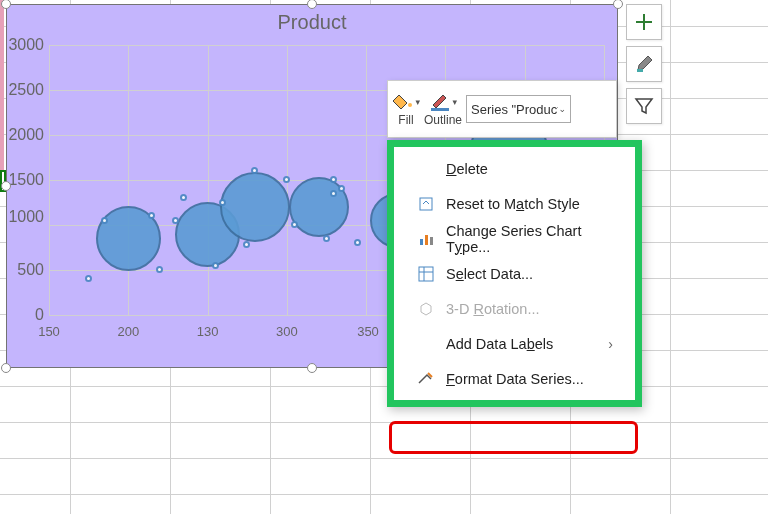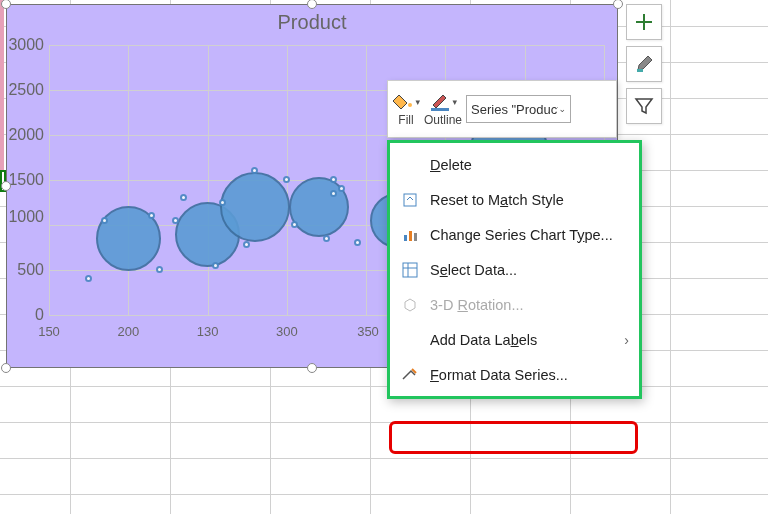--- a/index.html
+++ b/index.html
@@ -122,23 +122,23 @@
     font-size: 13px;
     padding: 2px 4px;
     display: flex; align-items: center; justify-content: space-between;
     color: #333;
   }
   .context-menu {
     position: absolute;
     left: 387px; top: 140px;
     width: 255px;
     background: #fff;
-    border: 3px solid #22c55e;
+    border: 7px solid #22c55e;
     box-shadow: 2px 3px 10px rgba(0,0,0,.25);
-    padding: 4px 0;
+    padding: 4px 12px;
   }
   .menu-item {
     display: flex;
     align-items: center;
     height: 35px;
     padding: 0 10px 0 10px;
     font-size: 14.5px;
     color: #222;
     gap: 10px;
   }

